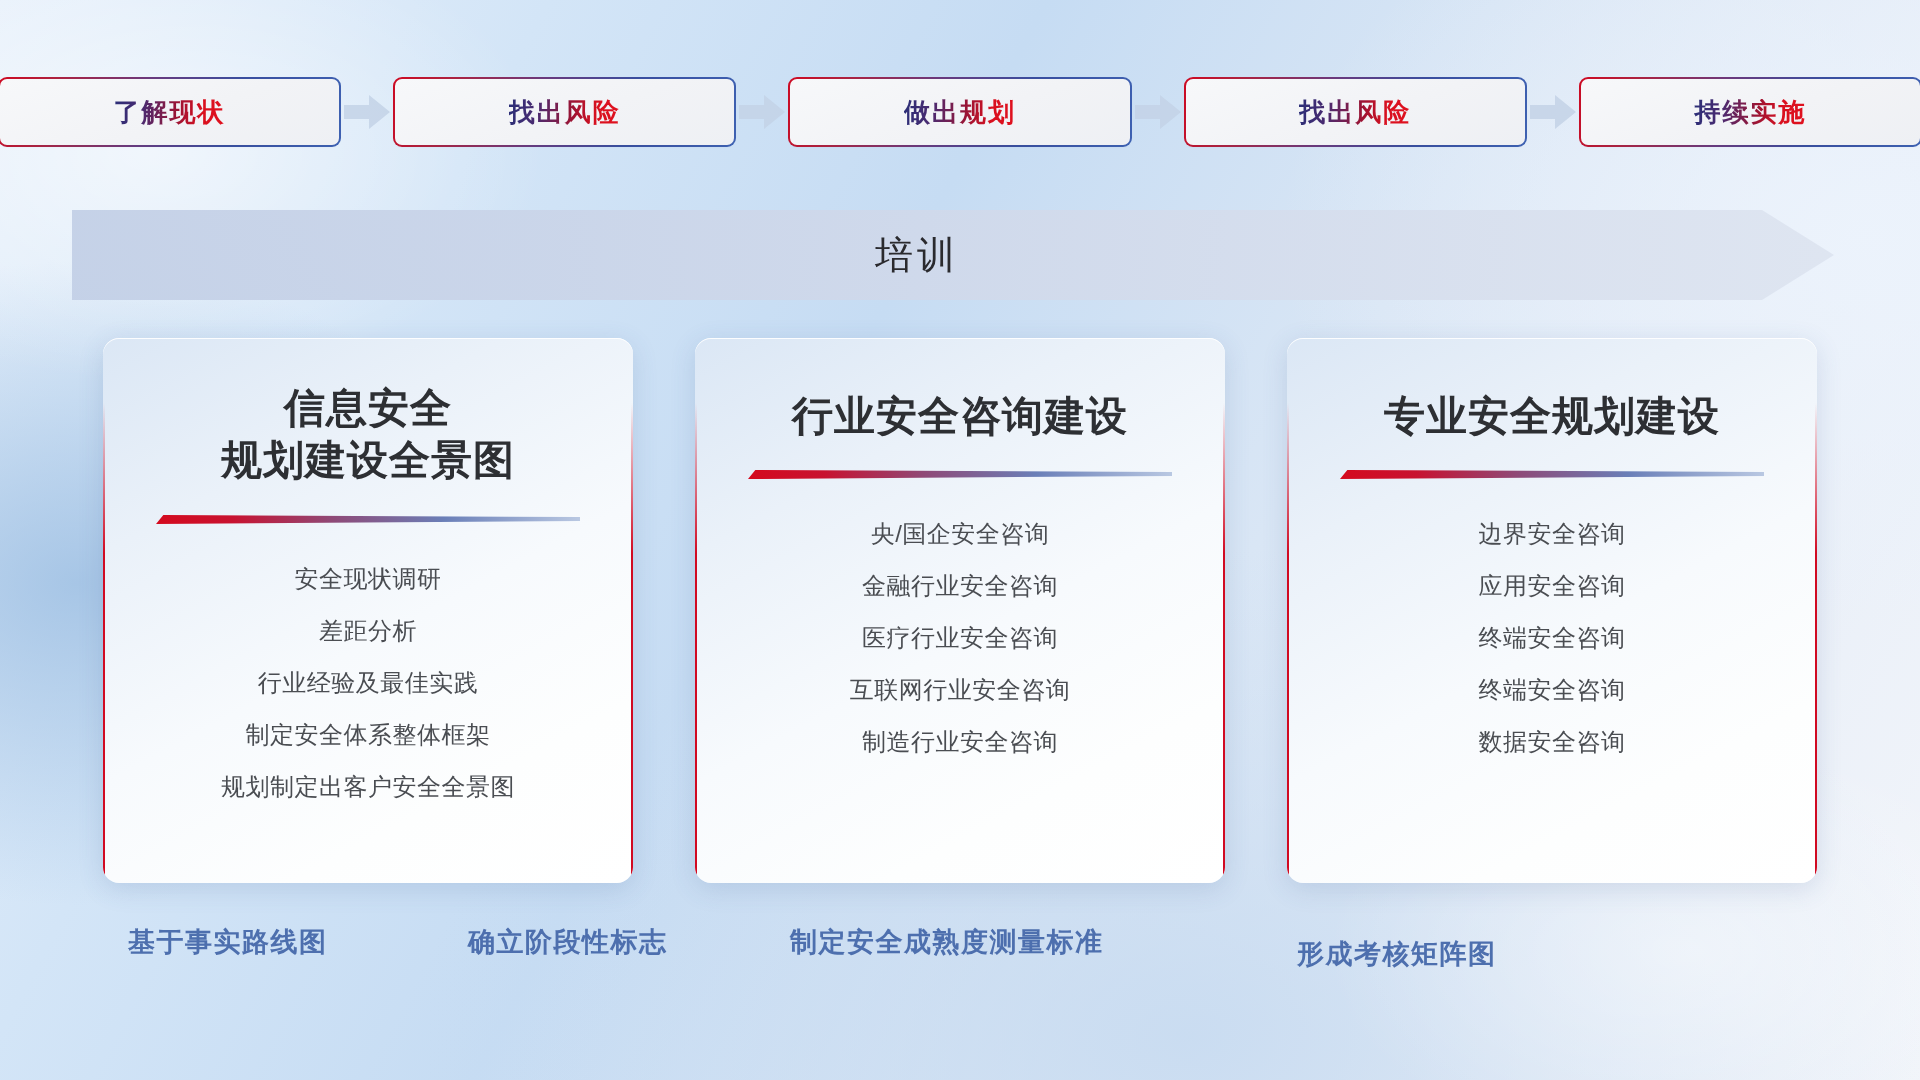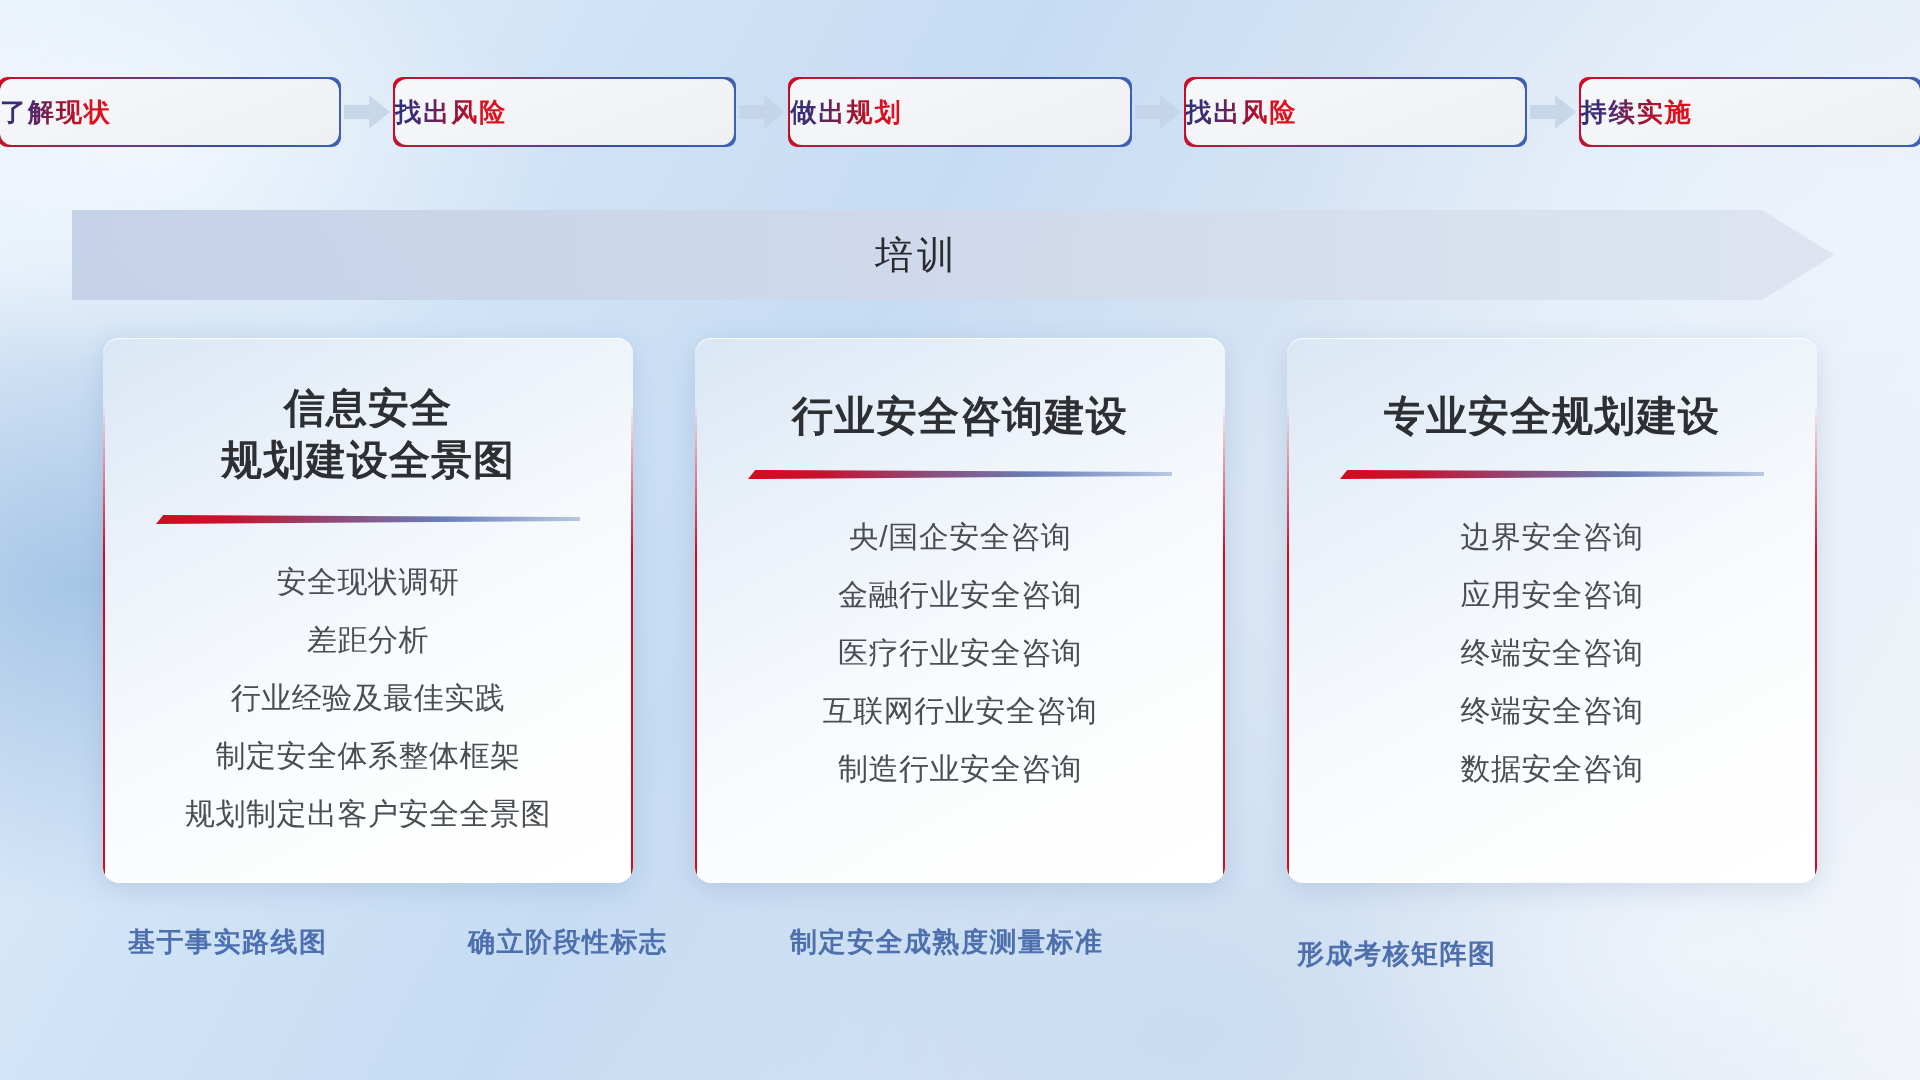--- a/index.html
+++ b/index.html
@@ -26,22 +26,22 @@
       radial-gradient(ellipse 560px 330px at 8% 14%, rgba(255,255,255,.55) 0%, rgba(255,255,255,0) 70%),
       radial-gradient(ellipse 520px 300px at 88% 88%, rgba(255,255,255,.45) 0%, rgba(255,255,255,0) 70%);
   }
 
   
   .steps { position:absolute; left:0; top:78px; width:1920px; height:68px;
            display:flex; align-items:center; justify-content:center; gap:0; z-index:4; }
 
   .step {
     width:341px; height:66px;
-    display:flex; align-items:center; 
-    border-radius:12px;
+    display:flex; align-items:center; justify-content:center;
+    border-radius:7px;
     background:linear-gradient(160deg,#f7f8fa 0%,#f2f3f6 55%,#eef0f4 100%);
     position:relative;
     box-shadow:0 1px 3px rgba(40,70,120,.10);
   }
   
   .step::before{
     content:""; position:absolute; inset:-2px; border-radius:9px; z-index:-1;
     background:linear-gradient(105deg,#d10a22 0%,#b0223f 16%,#6b3a7e 42%,#3a4fa0 68%,#3f63b4 100%);
   }
   .step-label{
@@ -95,21 +95,21 @@
     font-size:41px; font-weight:700; color:#2d2f33; line-height:1.28;
     text-align:center; letter-spacing:1px;
   }
   .card-title.two-line{ margin-top:44px; }
 
   .divider{ width:100%; height:14px; margin-top:26px; }
   .divider svg{ display:block; width:100%; height:14px; }
 
   .card-list{ margin-top:26px; width:100%; display:flex; flex-direction:column; align-items:center; }
   .card-list-item{
-    font-size:30px; color:#4a4d52; line-height:1; padding:14px 0; letter-spacing:.5px;
+    font-size:24px; color:#4a4d52; line-height:1; padding:14px 0; letter-spacing:.5px;
   }
 
   
   .captions{ position:absolute; left:0; top:920px; width:1920px; height:60px; z-index:4; }
   .caption{
     position:absolute; top:0; height:44px; display:flex; align-items:center;
     font-size:27px; font-weight:700; color:#4d6fae; letter-spacing:1.5px; white-space:nowrap;
   }
 </style>
 </head>

